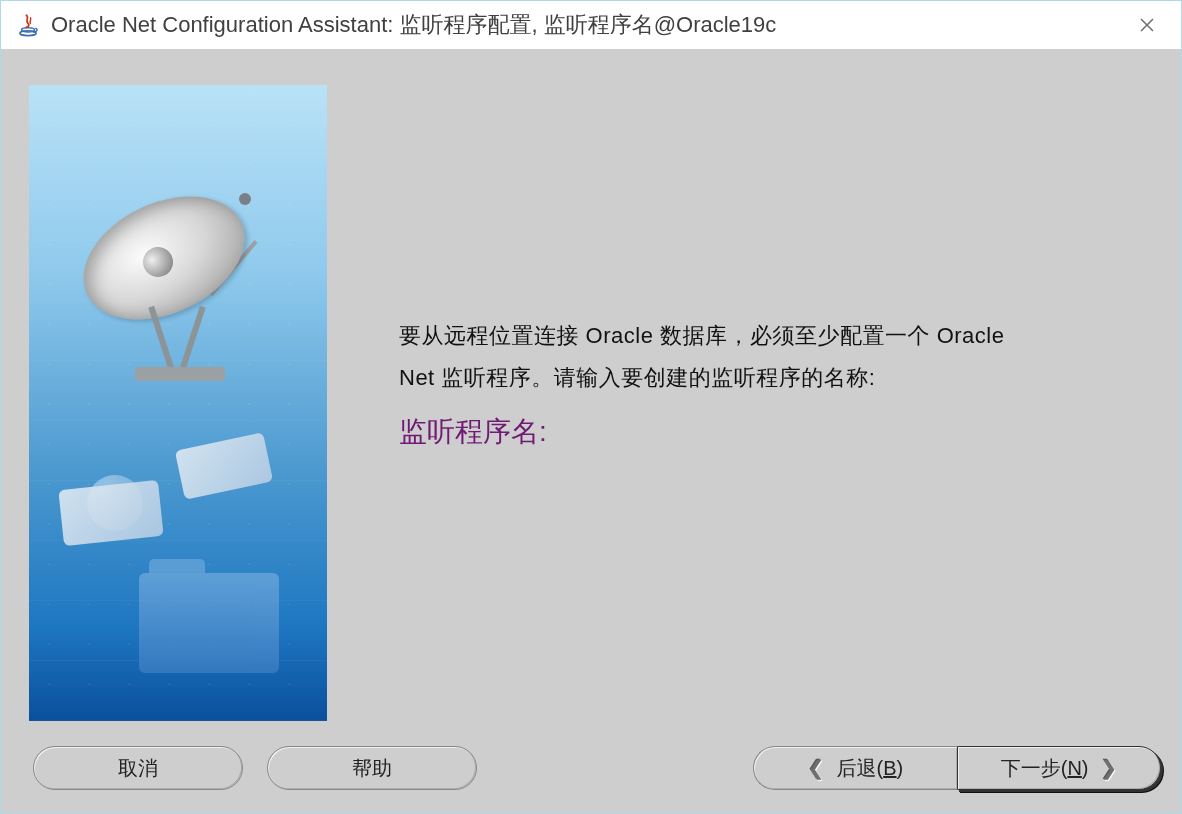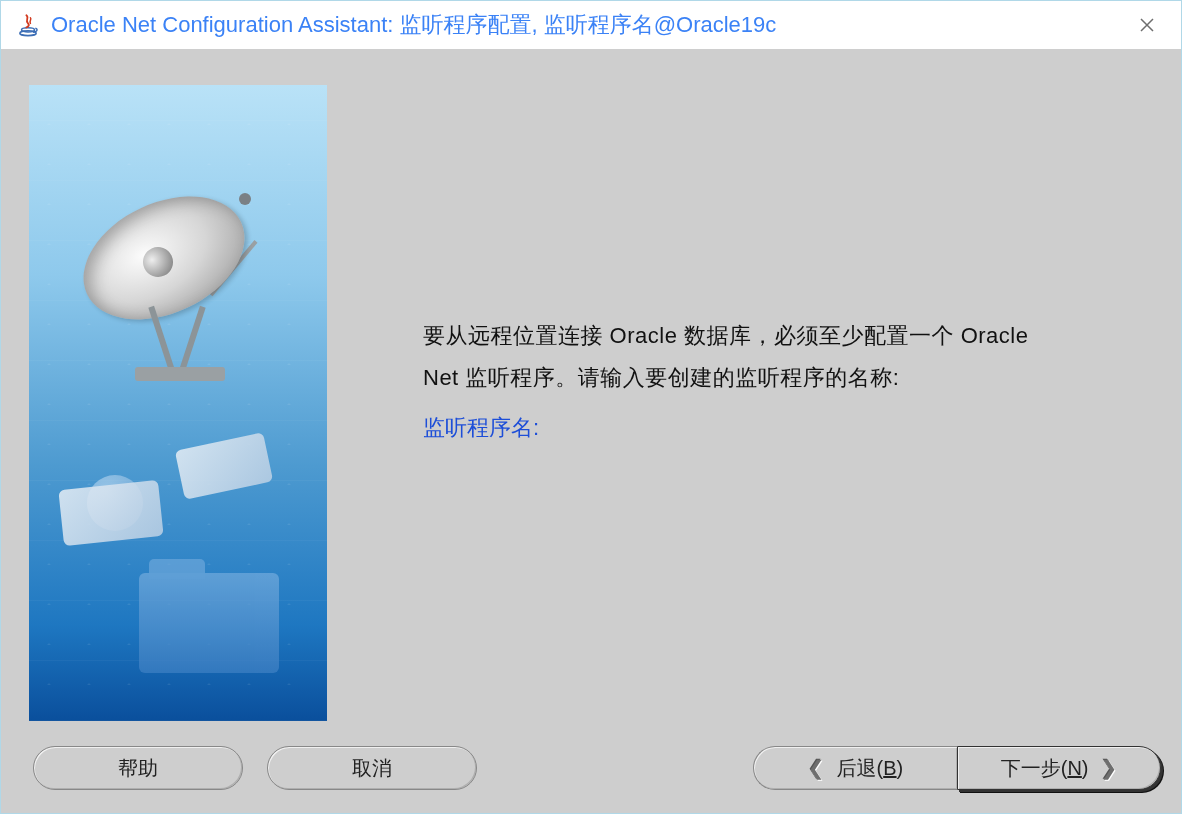--- a/index.html
+++ b/index.html
@@ -26,21 +26,21 @@
       padding: 0 10px 0 14px;
       gap: 10px;
     }
     .titlebar .app-icon {
       width: 26px;
       height: 26px;
       flex-shrink: 0;
     }
     .titlebar .title-text {
       font-size: 22px;
-      color: #3b82f6;
+      color: #404040;
       flex: 1;
       white-space: nowrap;
       overflow: hidden;
     }
     .titlebar .close-btn {
       width: 48px;
       height: 40px;
       display: flex;
       align-items: center;
       justify-content: center;
@@ -53,21 +53,21 @@
       flex: 1;
       background: #cecece;
       position: relative;
       padding: 36px 16px 12px 28px;
       display: flex;
       flex-direction: column;
     }
     .main-row {
       display: flex;
       flex: 1;
-      gap: 96px;
+      gap: 72px;
     }
     .side-image {
       width: 298px;
       height: 636px;
       background: linear-gradient(180deg, #b9e2f7 0%, #8ec9ec 30%, #4d9ad0 60%, #1e77c1 85%, #0a4f9c 100%);
       position: relative;
       overflow: hidden;
       flex-shrink: 0;
     }
     
@@ -156,22 +156,22 @@
       line-height: 1.9;
       margin-bottom: 14px;
       letter-spacing: 0.5px;
     }
     .input-row {
       display: flex;
       align-items: center;
       gap: 2px;
     }
     .input-label {
-      font-size: 22px;
-      color: #1d4ed8;
+      font-size: 28px;
+      color: #701a75;
       white-space: nowrap;
     }
     .listener-input {
       width: 404px;
       height: 34px;
       border: 1px solid #000;
       background: #fff;
       font-family: "Consolas","Courier New",monospace;
       font-size: 22px;
       padding: 2px 4px;
@@ -286,24 +286,24 @@
         <div class="desc-text">要从远程位置连接 Oracle 数据库，必须至少配置一个 Oracle Net 监听程序。请输入要创建的监听程序的名称:</div>
         <div class="input-row">
           <span class="input-label">监听程序名:</span>
         </div>
       </div>
     </div>
 
     <div class="button-bar">
       <div class="btn-left-group">
         <button class="btn btn-wide">
-          <span>帮助</span>
+          <span>取消</span>
         </button>
         <button class="btn btn-wide">
-          <span>取消</span>
+          <span>帮助</span>
         </button>
       </div>
       <div class="spacer"></div>
       <div class="btn-nav-right-group">
         <button class="btn btn-nav btn-back">
           <span class="chevron">❮</span>
           <span><span>后退(</span><span class="mnemonic">B</span><span>)</span></span>
         </button>
         <button class="btn btn-nav btn-next">
           <span><span>下一步(</span><span class="mnemonic">N</span><span>)</span></span>

